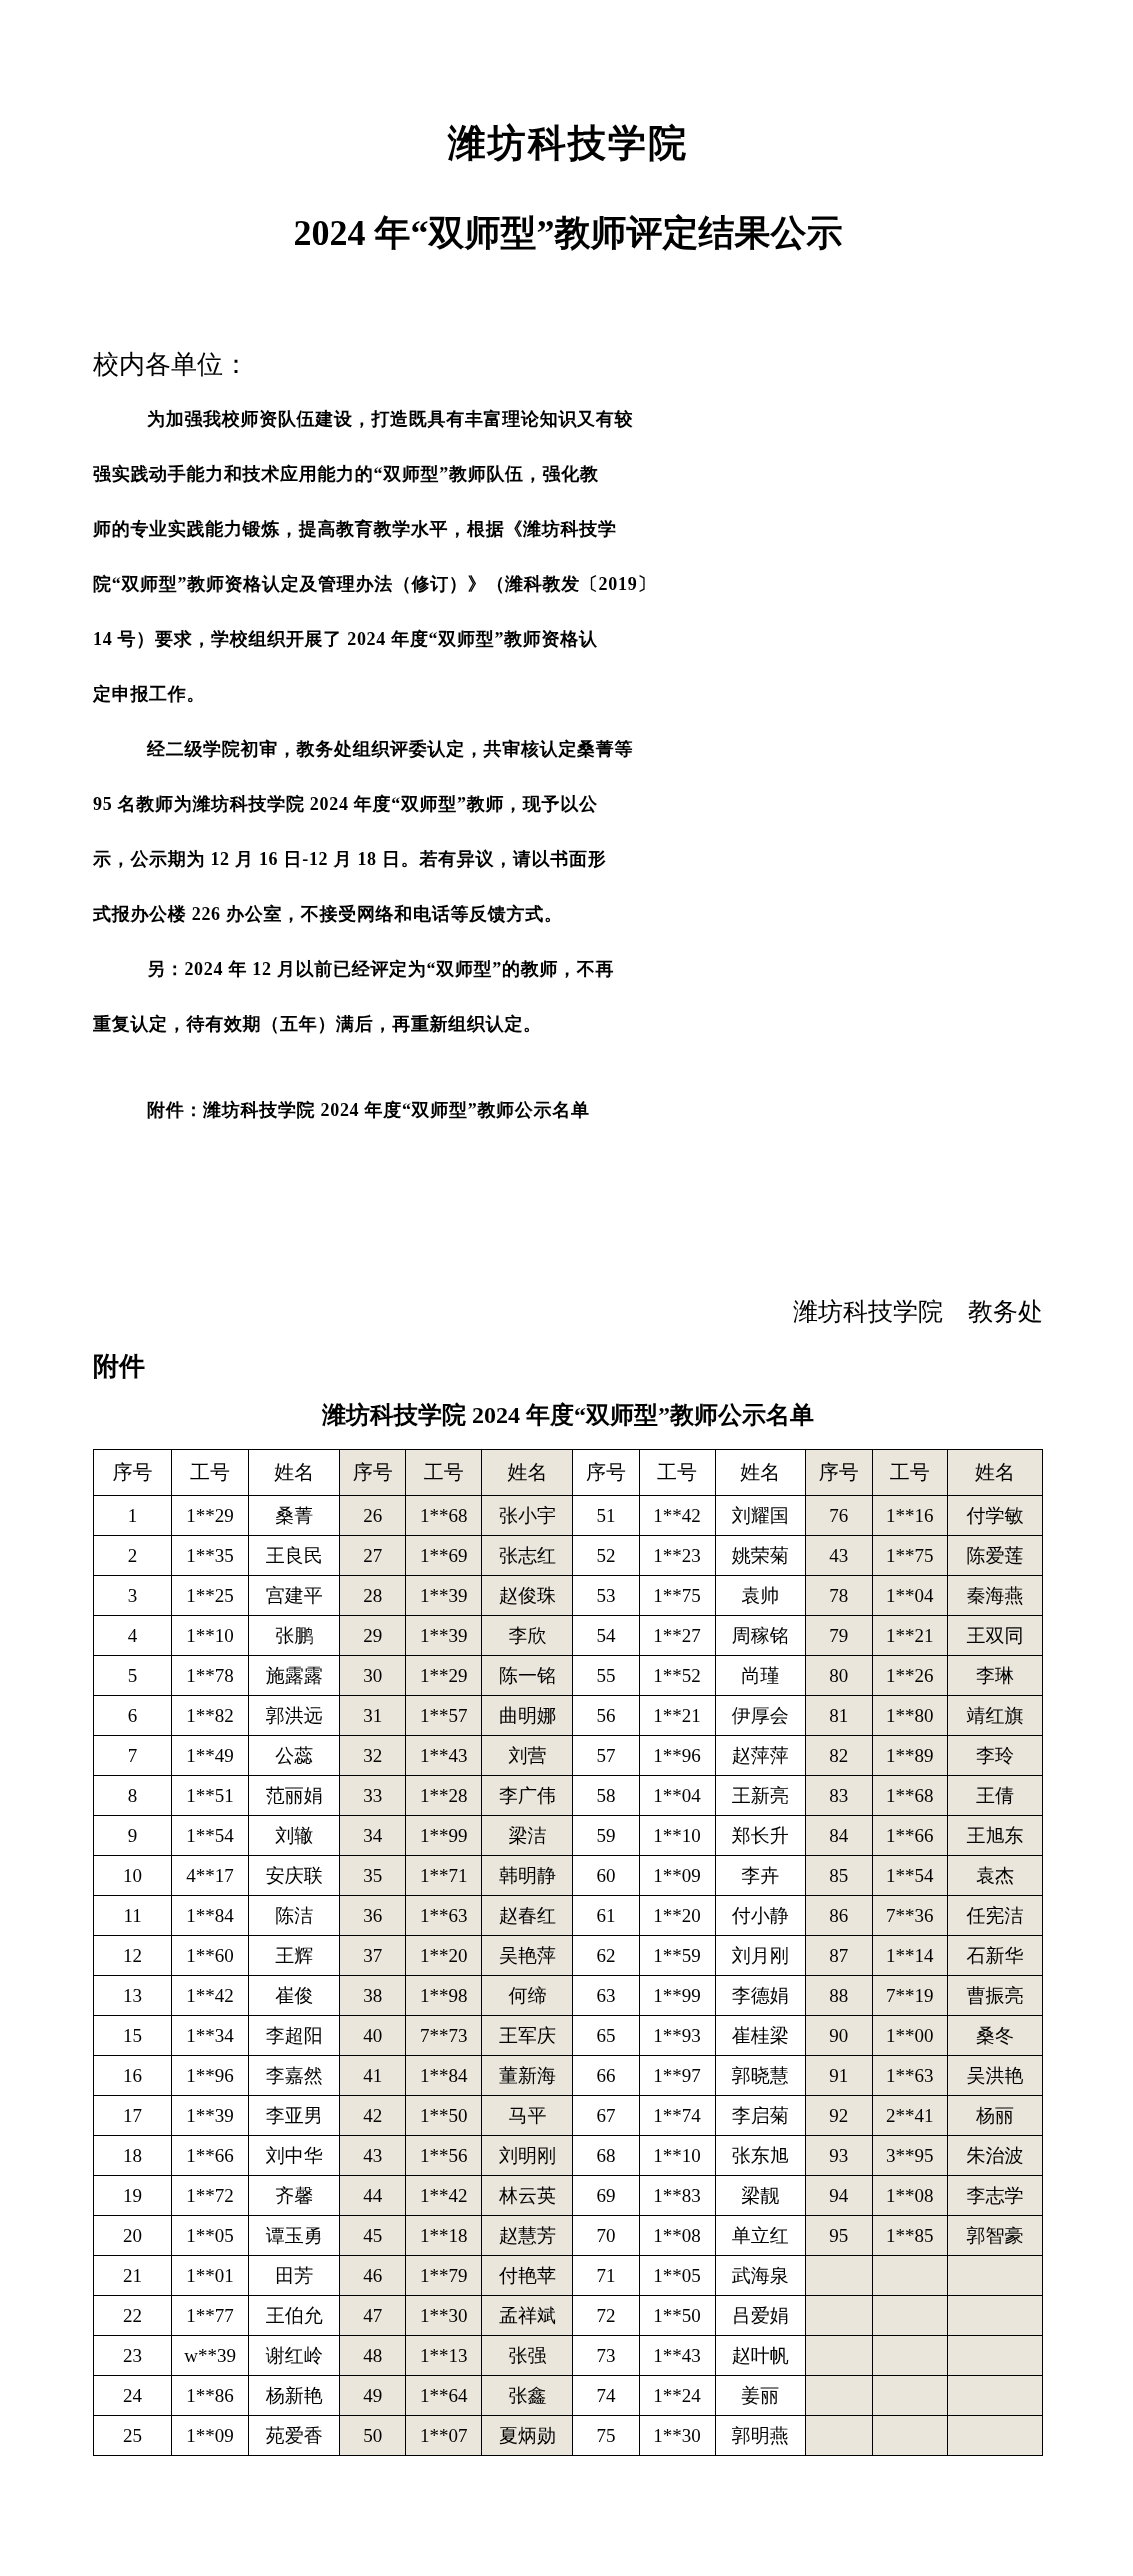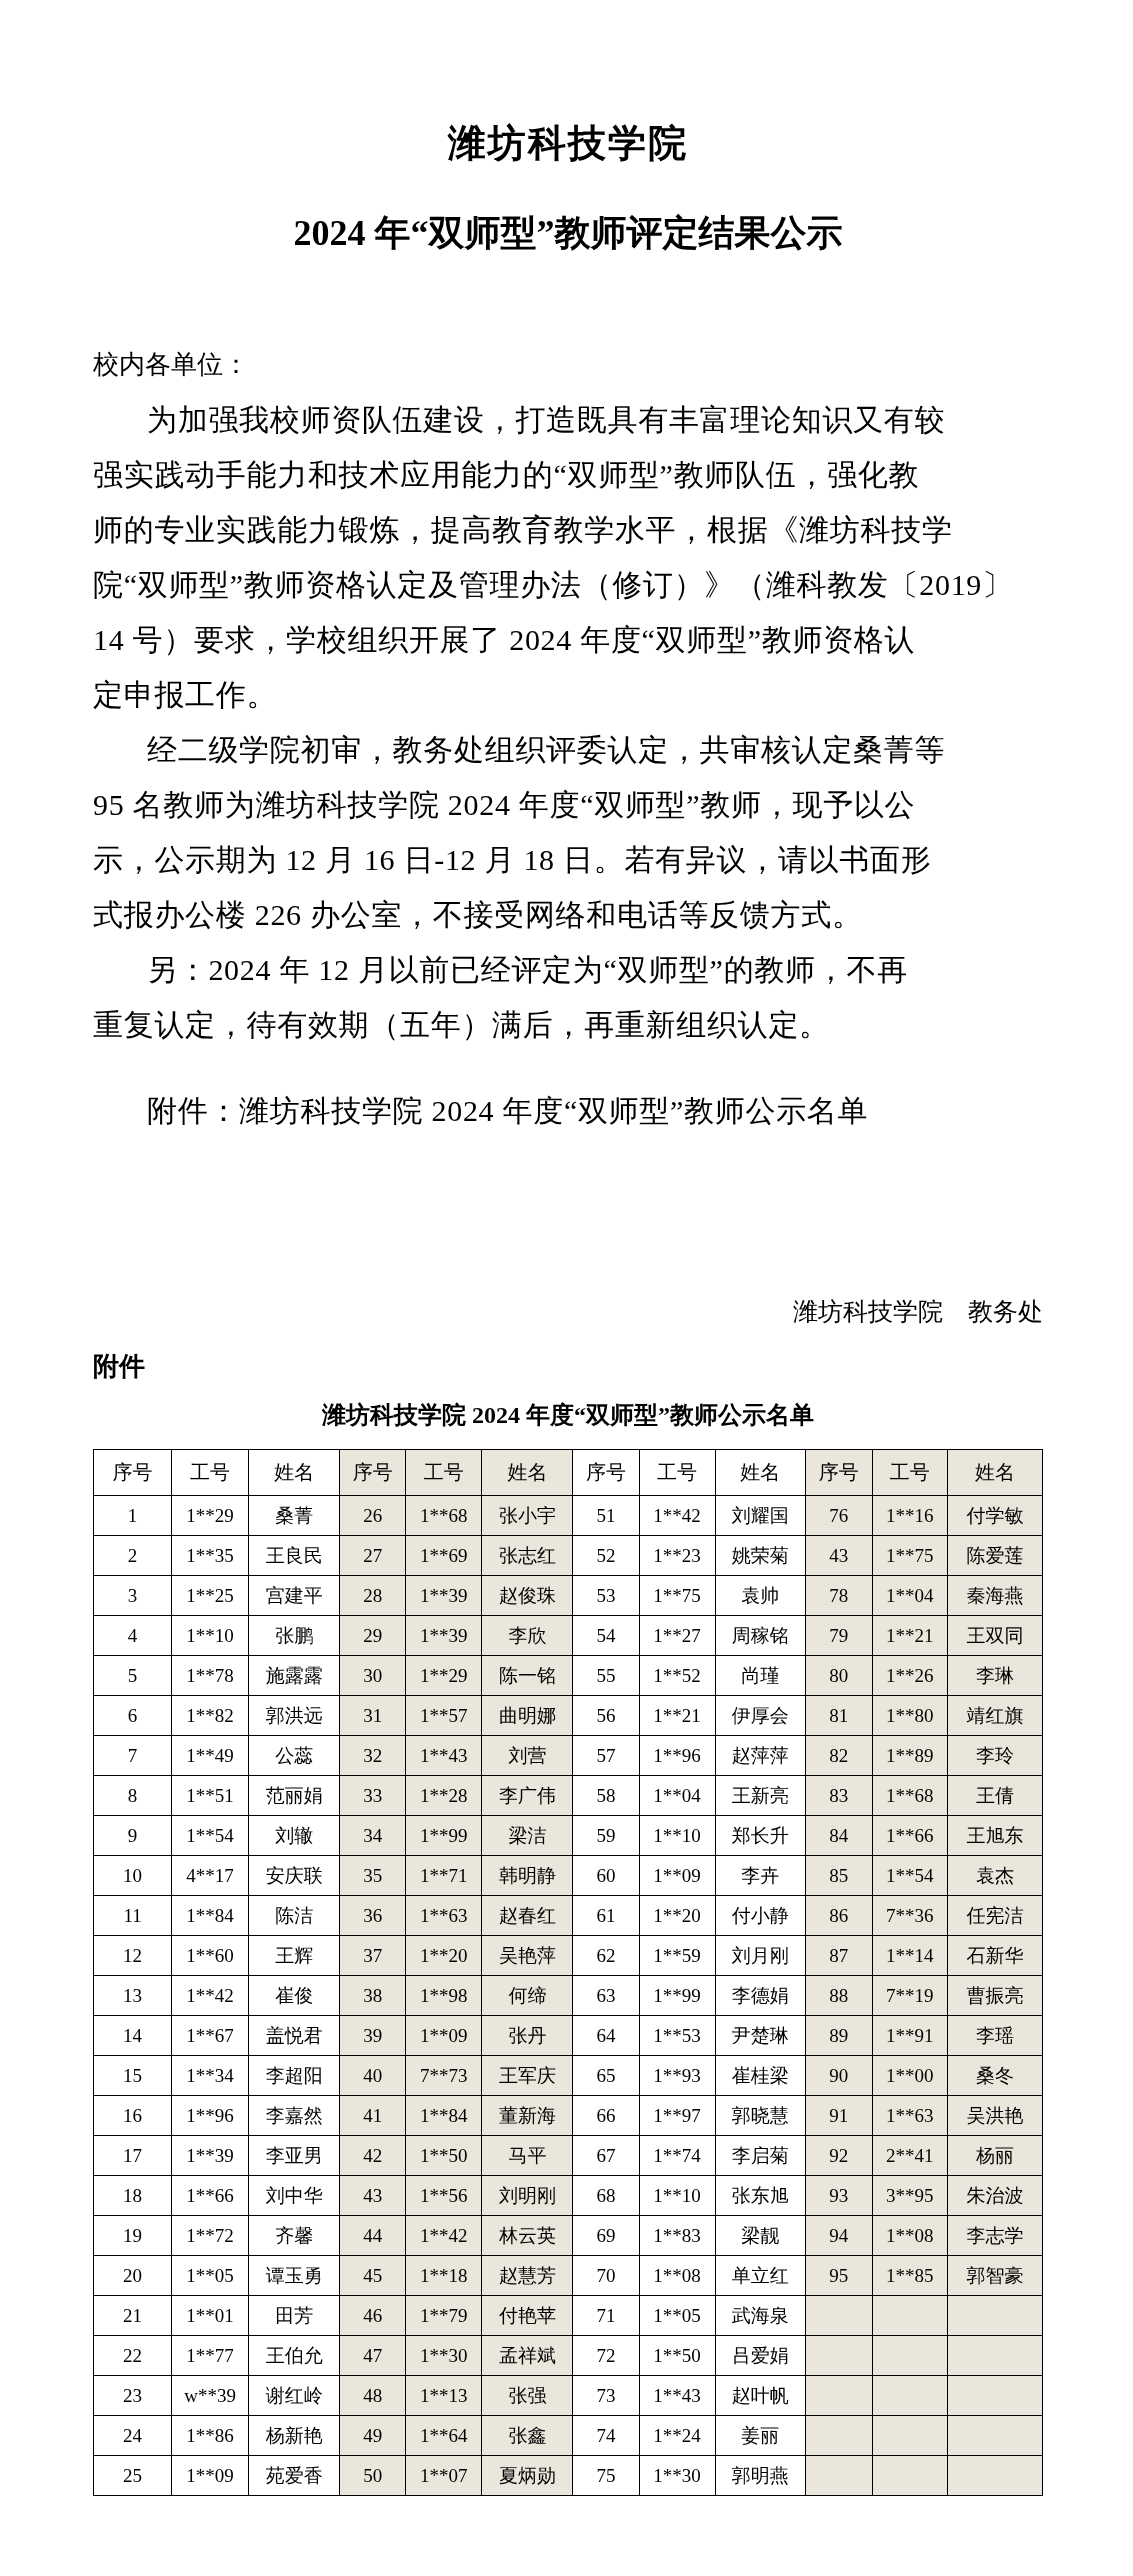--- a/index.html
+++ b/index.html
@@ -8,21 +8,21 @@
     width:1134px; height:2576px; overflow:hidden;
     font-family:"Liberation Serif", serif;
     color:#000;
   }
   .page { padding:0 91px 0 93px; }
 
   .title1 { margin-top:118px; font-size:38px; font-weight:700; text-align:center; letter-spacing:2.1px; }
   .title2 { margin-top:40px;  font-size:36px; font-weight:700; text-align:center; }
 
   .salutation { margin-top:79px; font-size:26px; line-height:55px; }
-  .body-line  { font-size:30px; line-height:55px; letter-spacing:0.7px; }
+  .body-line  { font-size:18px; line-height:55px; letter-spacing:0.7px;font-weight:bold; }
   .indent     { text-indent:54px; }
   .attachment { margin-top:31px; }
 
   .sig  { margin-top:146px; text-align:right; font-size:25px; line-height:55px; }
   .date { text-align:right; padding-right:30px; font-size:26px; line-height:55px; }
 
   .appendix-label { font-size:26px; font-weight:700; line-height:55px; }
   .table-title    { margin-top:-4.3px; text-align:center; font-size:24px; font-weight:700; line-height:51px; }
 
   table.roster { border-collapse:collapse; table-layout:fixed; width:950px; margin-top:8.6px; }
@@ -272,34 +272,20 @@
           <td class="shaded">1**98</td>
           <td class="shaded">何缔</td>
           <td>63</td>
           <td>1**99</td>
           <td>李德娟</td>
           <td class="shaded">88</td>
           <td class="shaded">7**19</td>
           <td class="shaded">曹振亮</td>
         </tr>
         <tr>
-          <td>14</td>
-          <td>1**67</td>
-          <td>盖悦君</td>
-          <td class="shaded">39</td>
-          <td class="shaded">1**09</td>
-          <td class="shaded">张丹</td>
-          <td>64</td>
-          <td>1**53</td>
-          <td>尹楚琳</td>
-          <td class="shaded">89</td>
-          <td class="shaded">1**91</td>
-          <td class="shaded">李瑶</td>
-        </tr>
-        <tr>
           <td>15</td>
           <td>1**34</td>
           <td>李超阳</td>
           <td class="shaded">40</td>
           <td class="shaded">7**73</td>
           <td class="shaded">王军庆</td>
           <td>65</td>
           <td>1**93</td>
           <td>崔桂梁</td>
           <td class="shaded">90</td>

